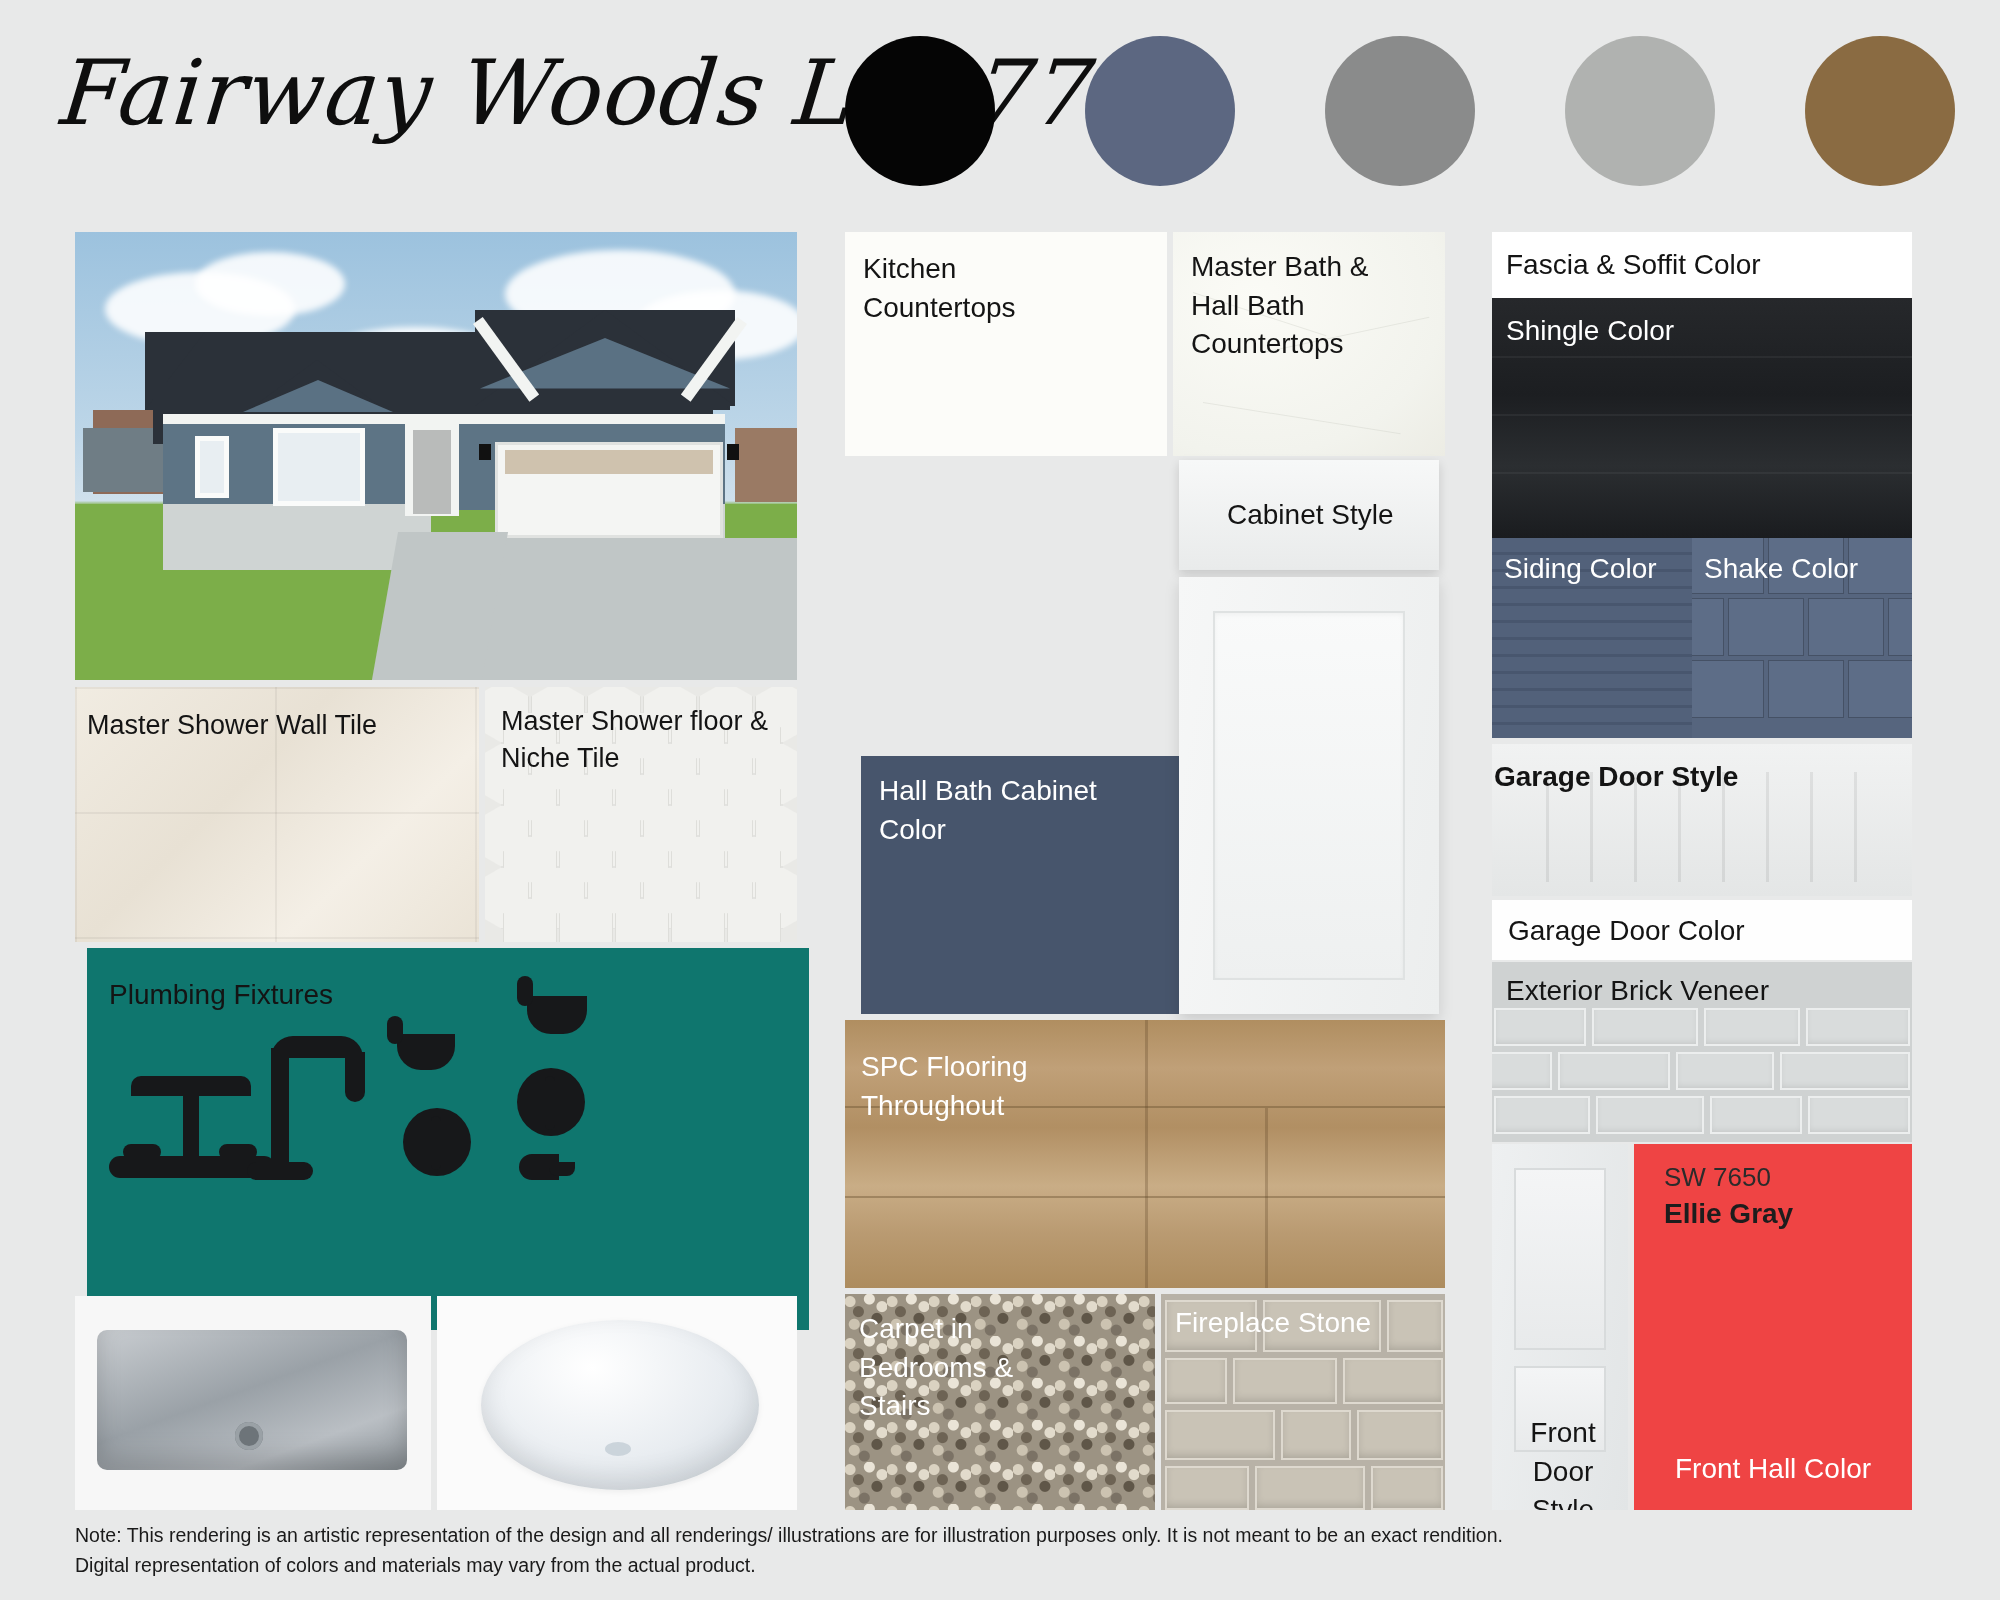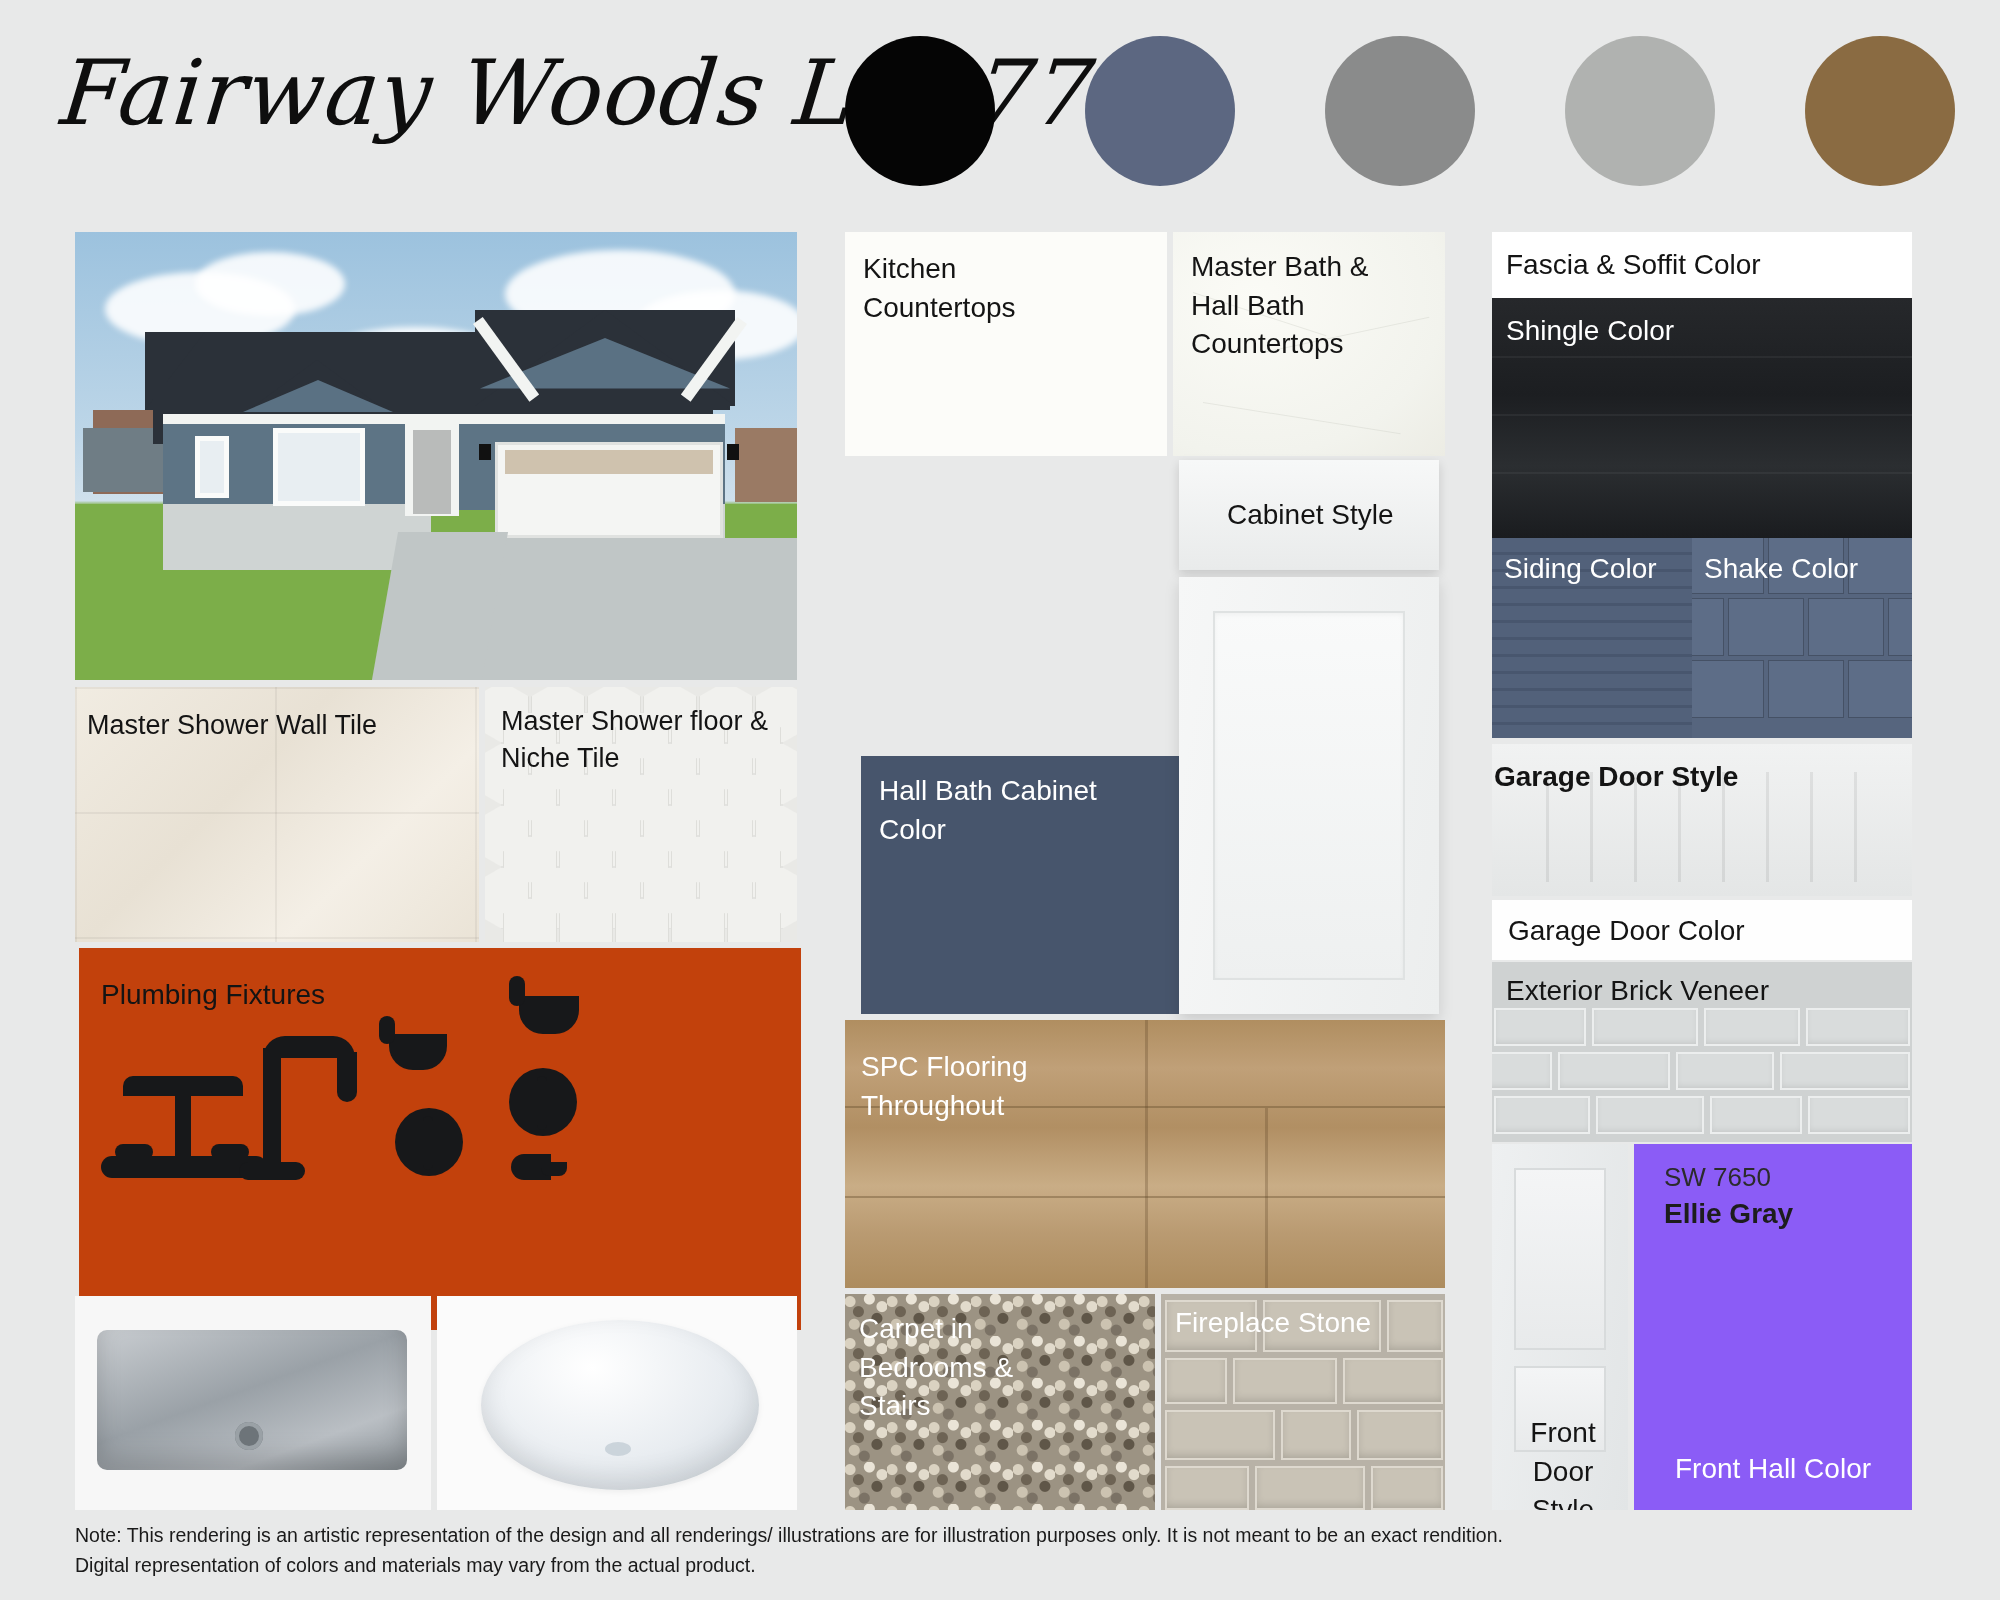--- a/index.html
+++ b/index.html
@@ -69,21 +69,21 @@
        linear-gradient(180deg, rgba(0,0,0,.05) 0 2px, transparent 2px 100%) 0 0/100% 125px,
        linear-gradient(135deg,#f1ece2,#e8e1d4 40%,#f4efe6 70%,#eae3d6); text-align: center; }
   #showerfloor { left: 410px; top: 455px; width: 312px; height: 255px;
      background: #e9e9e6; }
   .hexgrid { position: absolute; inset: 0; opacity: .8; }
   .hex { position: absolute; width: 54px; height: 62px; background: #f3f3f0;
      clip-path: polygon(50% 0%, 100% 25%, 100% 75%, 50% 100%, 0% 75%, 0% 25%);
      box-shadow: 0 0 0 1px #dcdcd8 inset; }
 
   
-  #plumbing { left: 4px; top: 716px; width: 722px; height: 382px; background: #c2410c; }
+  #plumbing { left: 12px; top: 716px; width: 722px; height: 382px; background: #0f766e; }
   .fix { position: absolute; }
   .fix-dark { background: #17181a; }
 
   
   #sink { left: 0; top: 1064px; width: 356px; height: 214px; background: #f7f7f7; }
   #lav  { left: 362px; top: 1064px; width: 360px; height: 214px; background: #fbfbfb; }
   .sinkbowl { position: absolute; background: linear-gradient(160deg,#c9cdd1,#9aa1a7 45%,#babfc4 75%,#8d9499);
               border-radius: 10px; box-shadow: inset 0 -14px 24px rgba(0,0,0,.18); }
   .lavbowl { position: absolute; border-radius: 50%;
              background: radial-gradient(ellipse at 40% 28%, #ffffff, #e9edf1 55%, #ced6dd);
@@ -138,21 +138,21 @@
   #gdoorstyle { left: 0; top: 512px; width: 420px; height: 152px;
       background: linear-gradient(#f1f2f2,#e4e6e6); }
   .bead { position: absolute; top: 28px; bottom: 14px; width: 3px; background: rgba(0,0,0,.07); }
   #gdoorcolor { left: 0; top: 668px; width: 420px; height: 60px; background: #fefefe; }
   #brick { left: 0; top: 730px; width: 420px; height: 180px;
       background: #cfd2d2; }
   .brk { position: absolute; background: #d9dcdc; box-shadow: inset 0 0 0 2px #eceeee, inset 0 -3px 6px rgba(0,0,0,.10); }
   #fdoorstyle { left: 0; top: 912px; width: 136px; height: 366px;
       background: linear-gradient(100deg,#eef0f1,#e2e5e6); }
   .fd-panel { position: absolute; background: linear-gradient(#f4f5f6,#e8eaeb); box-shadow: inset 0 0 0 2px #d8dbdc; }
-  #fdoorcolor { left: 142px; top: 912px; width: 278px; height: 366px; background: #8b5cf6; }
+  #fdoorcolor { left: 142px; top: 912px; width: 278px; height: 366px; background: #ef4444; }
   .sw-code { position: absolute; left: 30px; top: 18px; font-size: 26px; color: #2b2b2b; font-weight: 400; }
   .sw-name { position: absolute; left: 30px; top: 54px; font-size: 28px; color: #1d1d1d; font-weight: 700; }
 
   
   .note {
     position: absolute; left: 75px; top: 1520px; width: 1860px;
     font-size: 19.5px; line-height: 1.55; color: #1a1a1a;
     white-space: pre-line;
   }
 </style>

